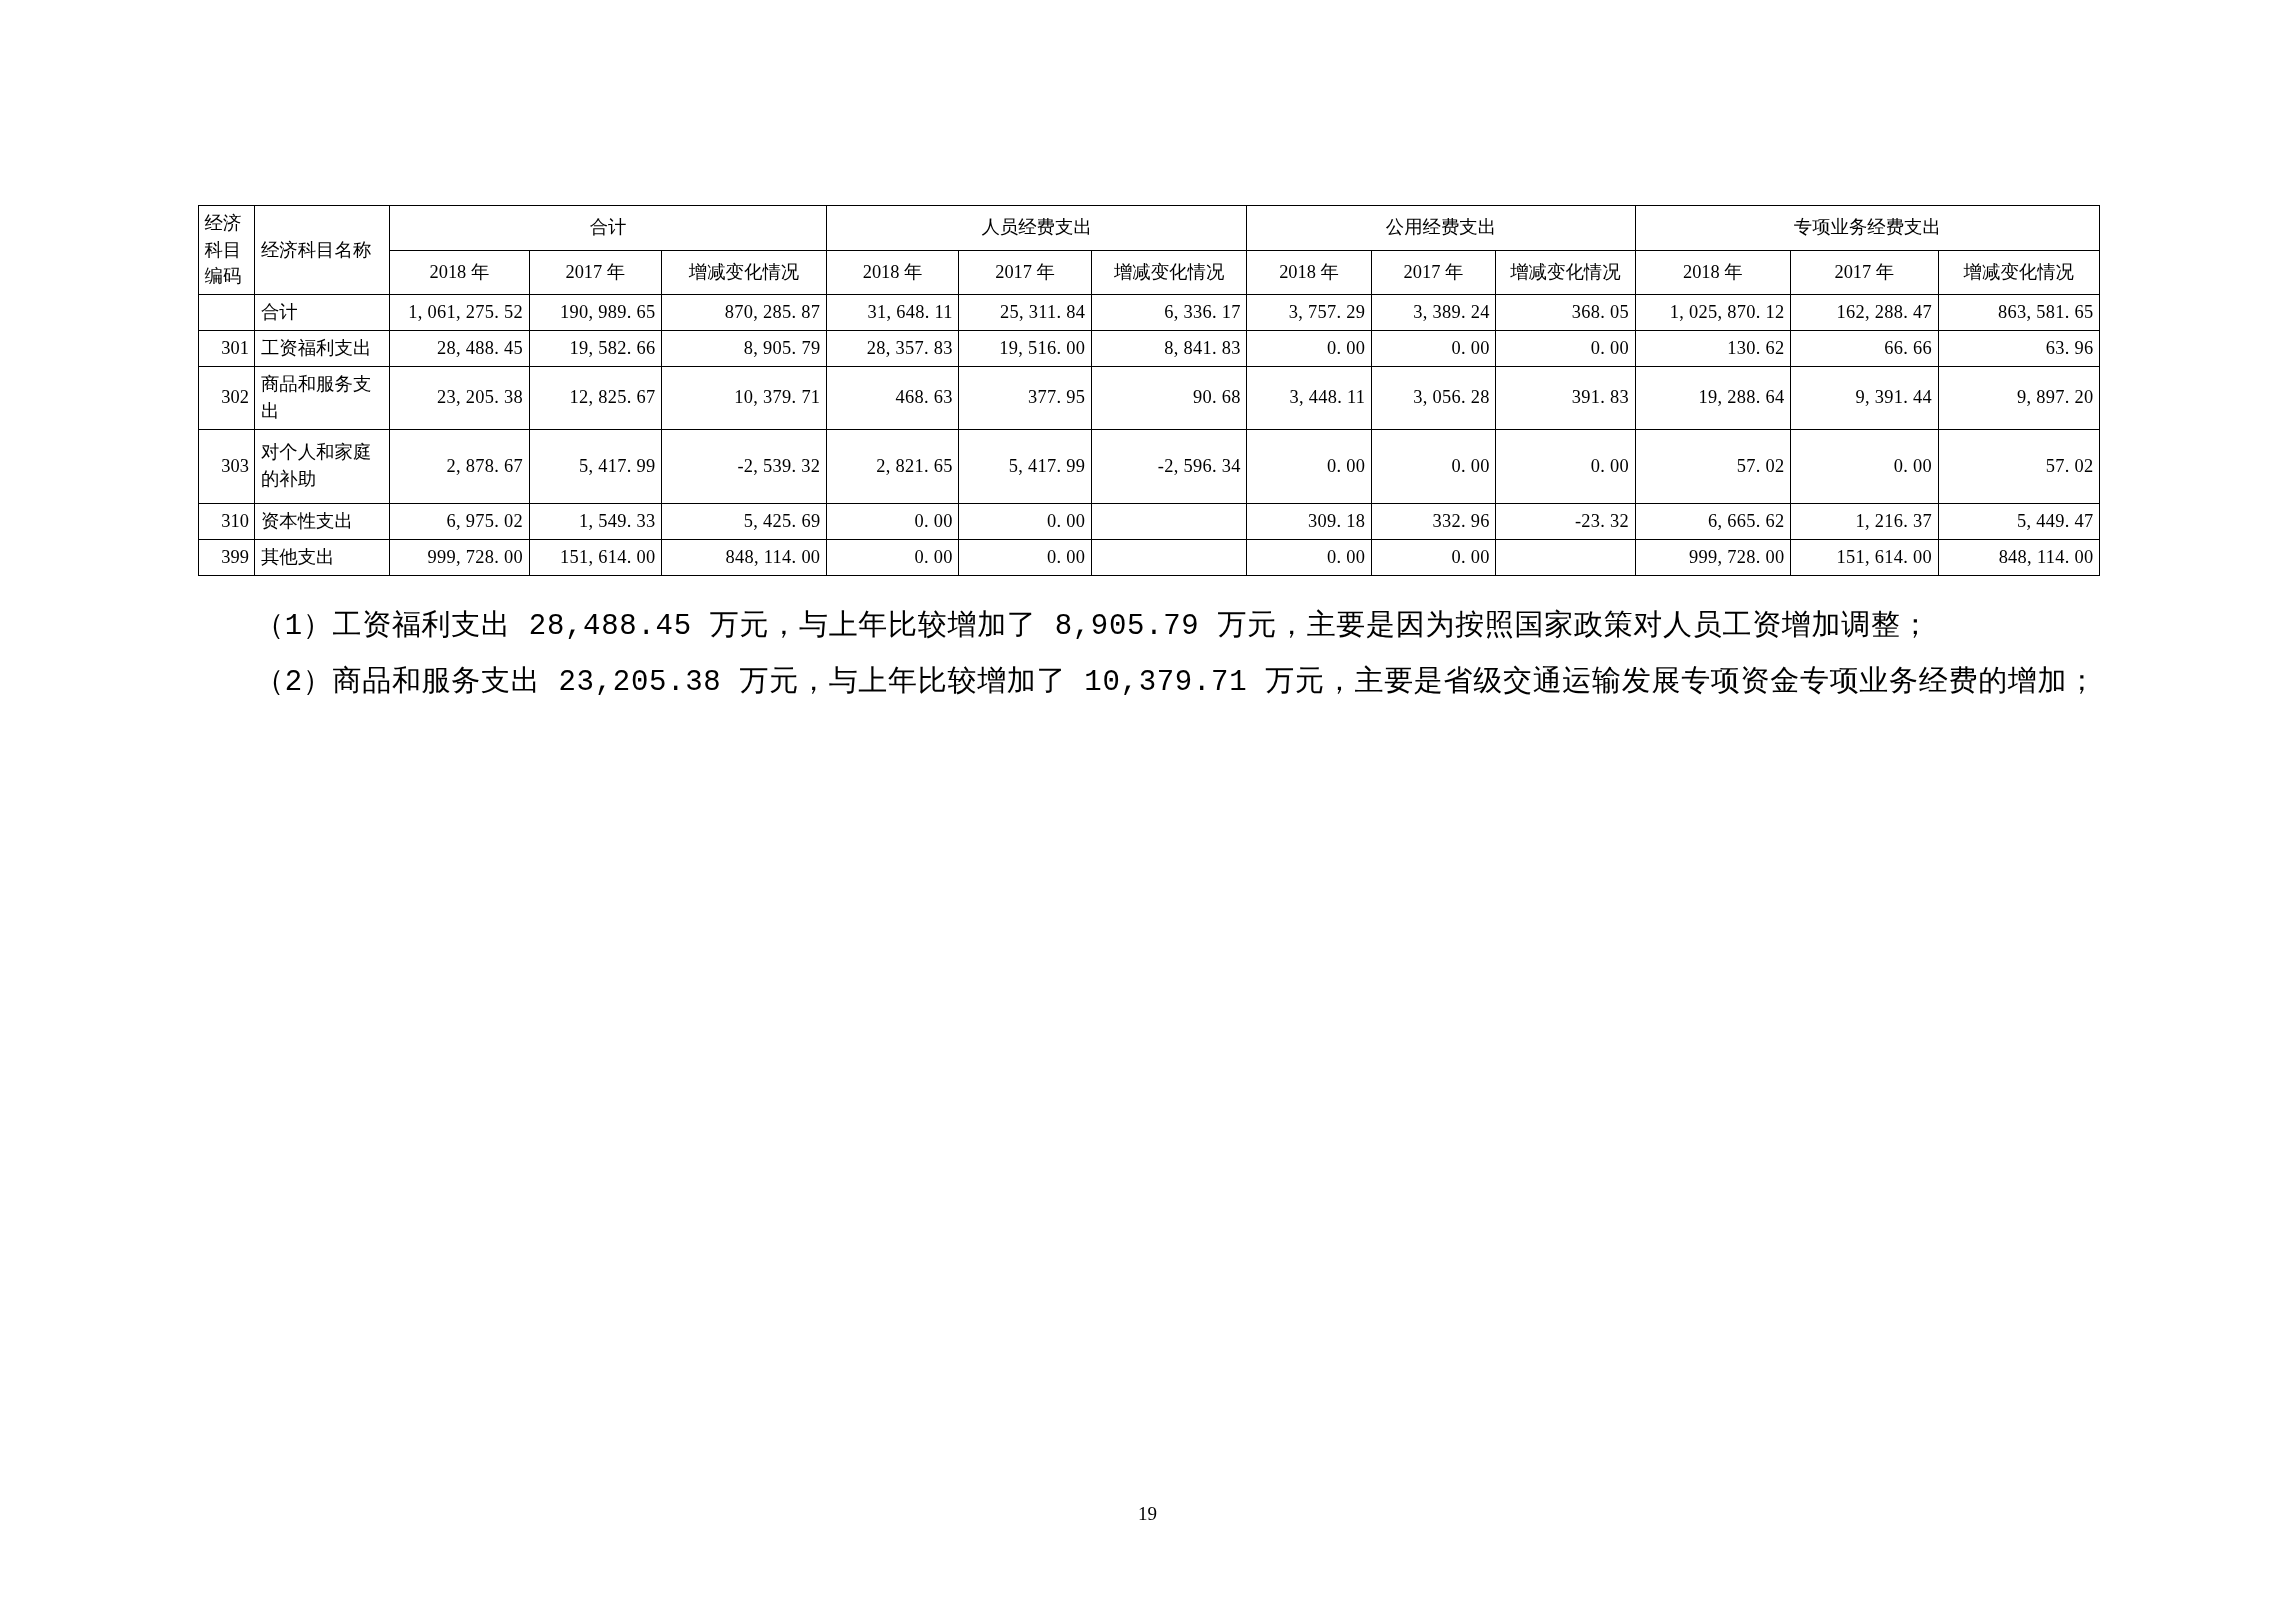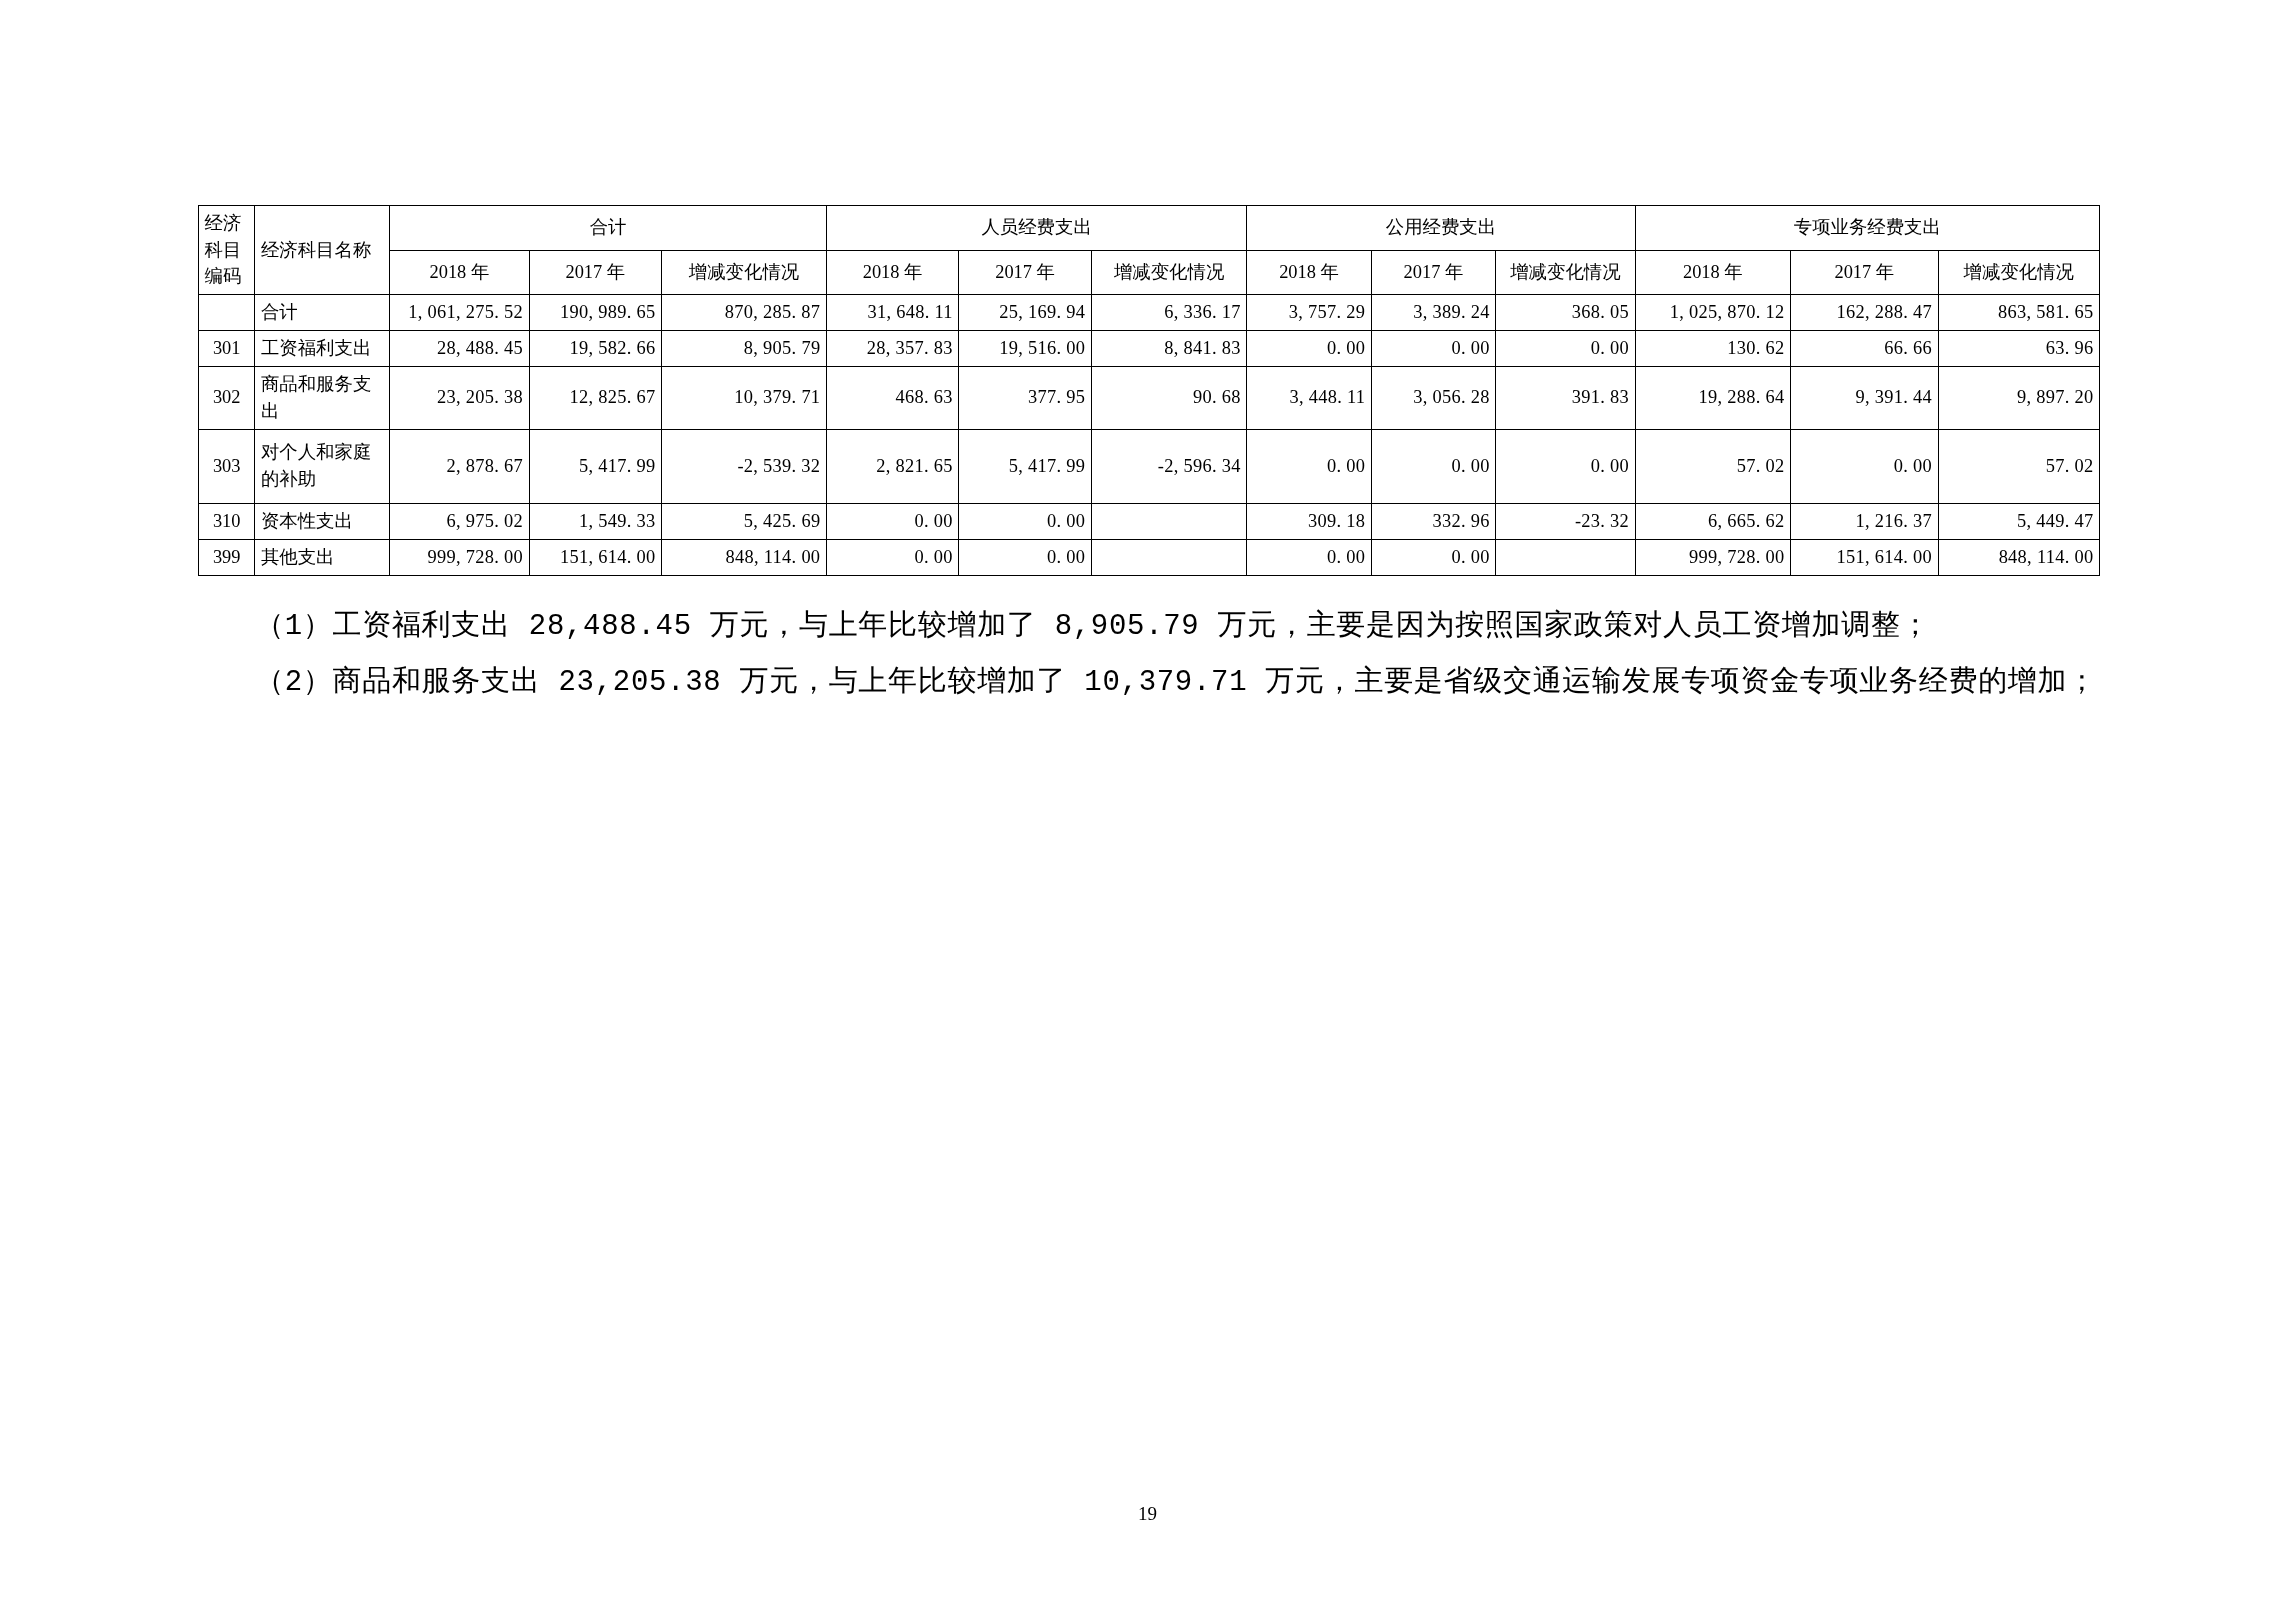--- a/index.html
+++ b/index.html
@@ -42,21 +42,21 @@
   }
   .num {
     text-align: right;
     font-family: "Liberation Serif", "DejaVu Serif", serif;
     letter-spacing: 0.3px;
   }
   .lbl {
     text-align: left;
   }
   .code {
-    text-align: center;
+    text-align: right;
     padding-left: 6.8px;
   }
   .para {
     font-size: 29px;
     line-height: 1.95;
     text-indent: 57px;
     margin: 0;
     letter-spacing: 0.7px;
   }
   .para-block {
@@ -126,21 +126,21 @@
 
     </thead>
     <tbody>
       <tr>
         <td class="code"></td>
         <td class="lbl">合计</td>
         <td class="num">1, 061, 275. 52</td>
         <td class="num">190, 989. 65</td>
         <td class="num">870, 285. 87</td>
         <td class="num">31, 648. 11</td>
-        <td class="num">25, 169. 94</td>
+        <td class="num">25, 311. 84</td>
         <td class="num">6, 336. 17</td>
         <td class="num">3, 757. 29</td>
         <td class="num">3, 389. 24</td>
         <td class="num">368. 05</td>
         <td class="num">1, 025, 870. 12</td>
         <td class="num">162, 288. 47</td>
         <td class="num">863, 581. 65</td>
       </tr>
       <tr>
         <td class="code">301</td>

